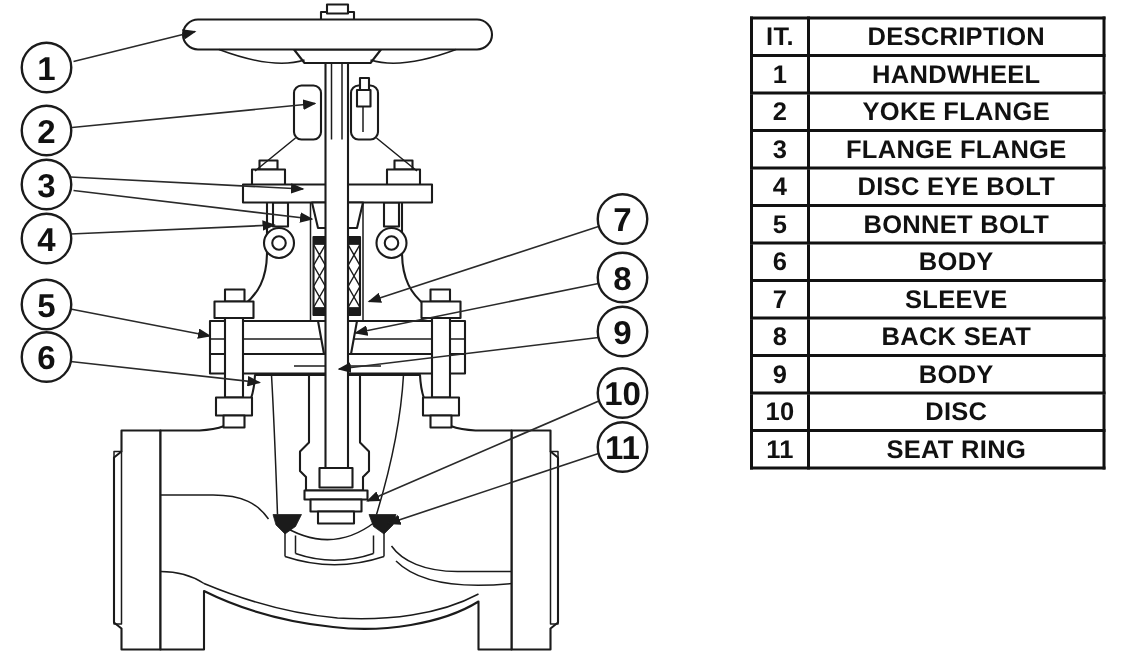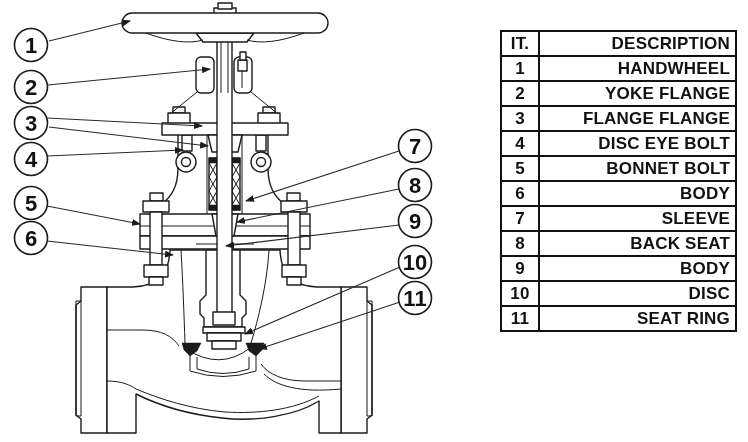--- a/index.html
+++ b/index.html
@@ -9,28 +9,28 @@
   
   .ln{fill:none;stroke:#1b1b1b;stroke-width:1.4;stroke-linejoin:round;stroke-linecap:round;}
   .thin{fill:none;stroke:#1b1b1b;stroke-width:1;stroke-linejoin:round;}
   .wfill{fill:#ffffff;stroke:#1b1b1b;stroke-width:1.4;stroke-linejoin:round;}
   .dark{fill:#1b1b1b;stroke:#1b1b1b;stroke-width:.5;}
   .leader{fill:none;stroke:#2a2a2a;stroke-width:1.1;}
   .callout-circle{fill:#ffffff;stroke:#1b1b1b;stroke-width:1.6;}
   .callout-num{font-family:"Liberation Sans",sans-serif;font-weight:bold;font-size:22px;fill:#111;}
   
   #parts-table{position:absolute;left:500px;top:11px;width:237px;border-collapse:collapse;
-               table-layout:fixed;margin-top:19px;}
+               table-layout:fixed;}
   #parts-table td,#parts-table th{border:2px solid #111;color:#111;
                font-family:"Liberation Sans",sans-serif;font-weight:bold;font-size:17px;
                height:23px;padding:0 5px;white-space:nowrap;overflow:hidden;
                letter-spacing:.2px;}
   #parts-table col.c-it{width:38px;}
   .cell-it{text-align:center;}
-  .cell-desc{text-align:right;}
+  .cell-desc{text-align:center;}
 </style>
 </head>
 <body>
 
 <div id="stage">
 
   <svg id="valve-svg" width="494" height="442" viewBox="0 0 494 442">
     <defs>
       <marker id="arw" markerWidth="9" markerHeight="7" refX="8" refY="3.5" orient="auto" markerUnits="userSpaceOnUse">
         <path d="M0,0 L9,3.5 L0,7 Z" fill="#1b1b1b"></path>

